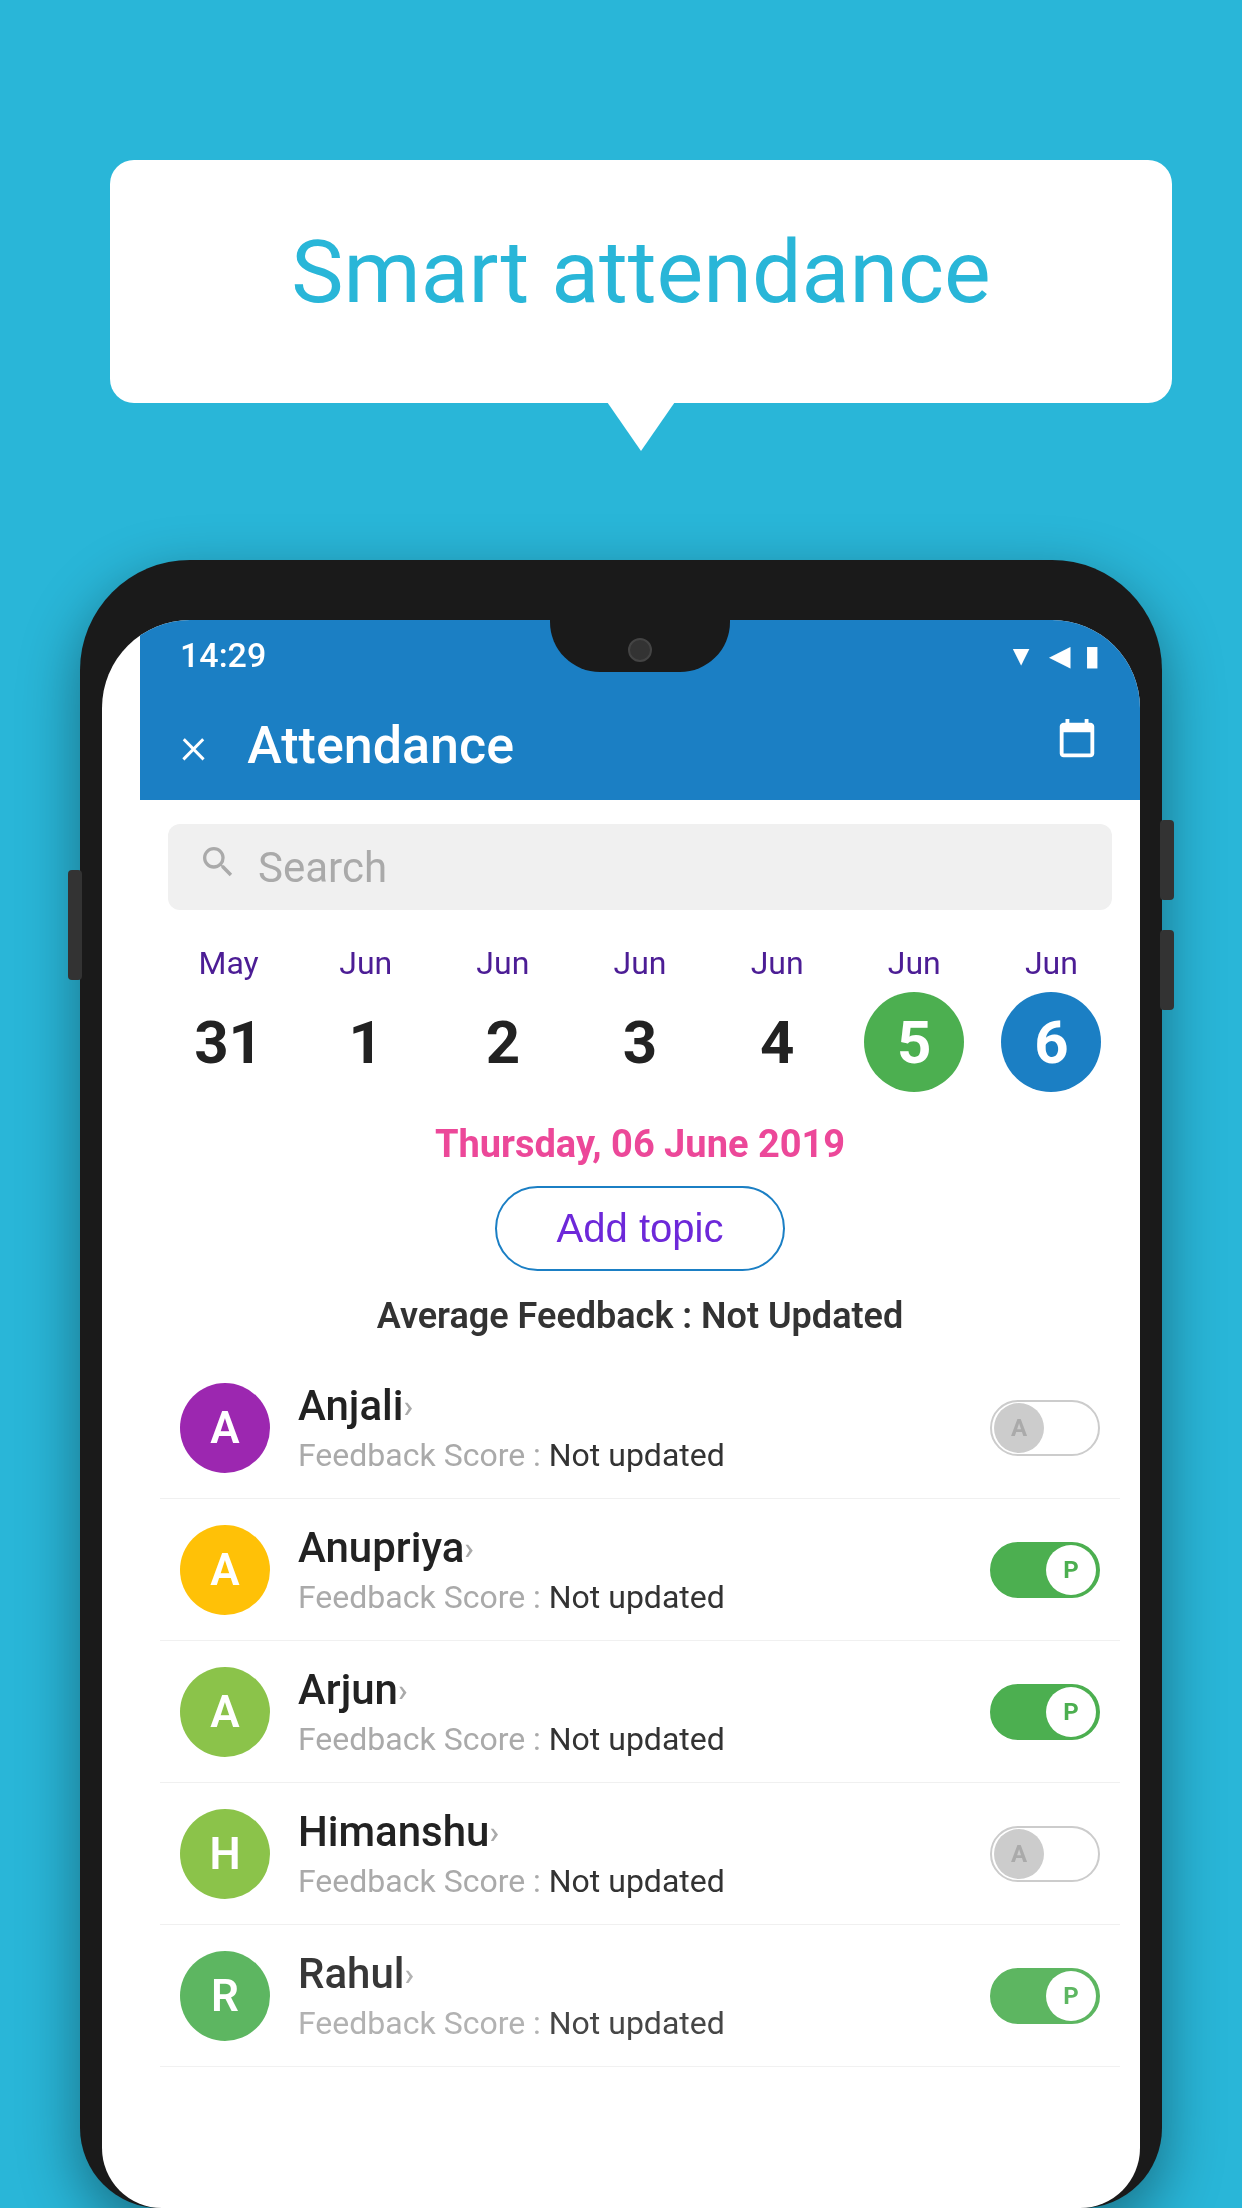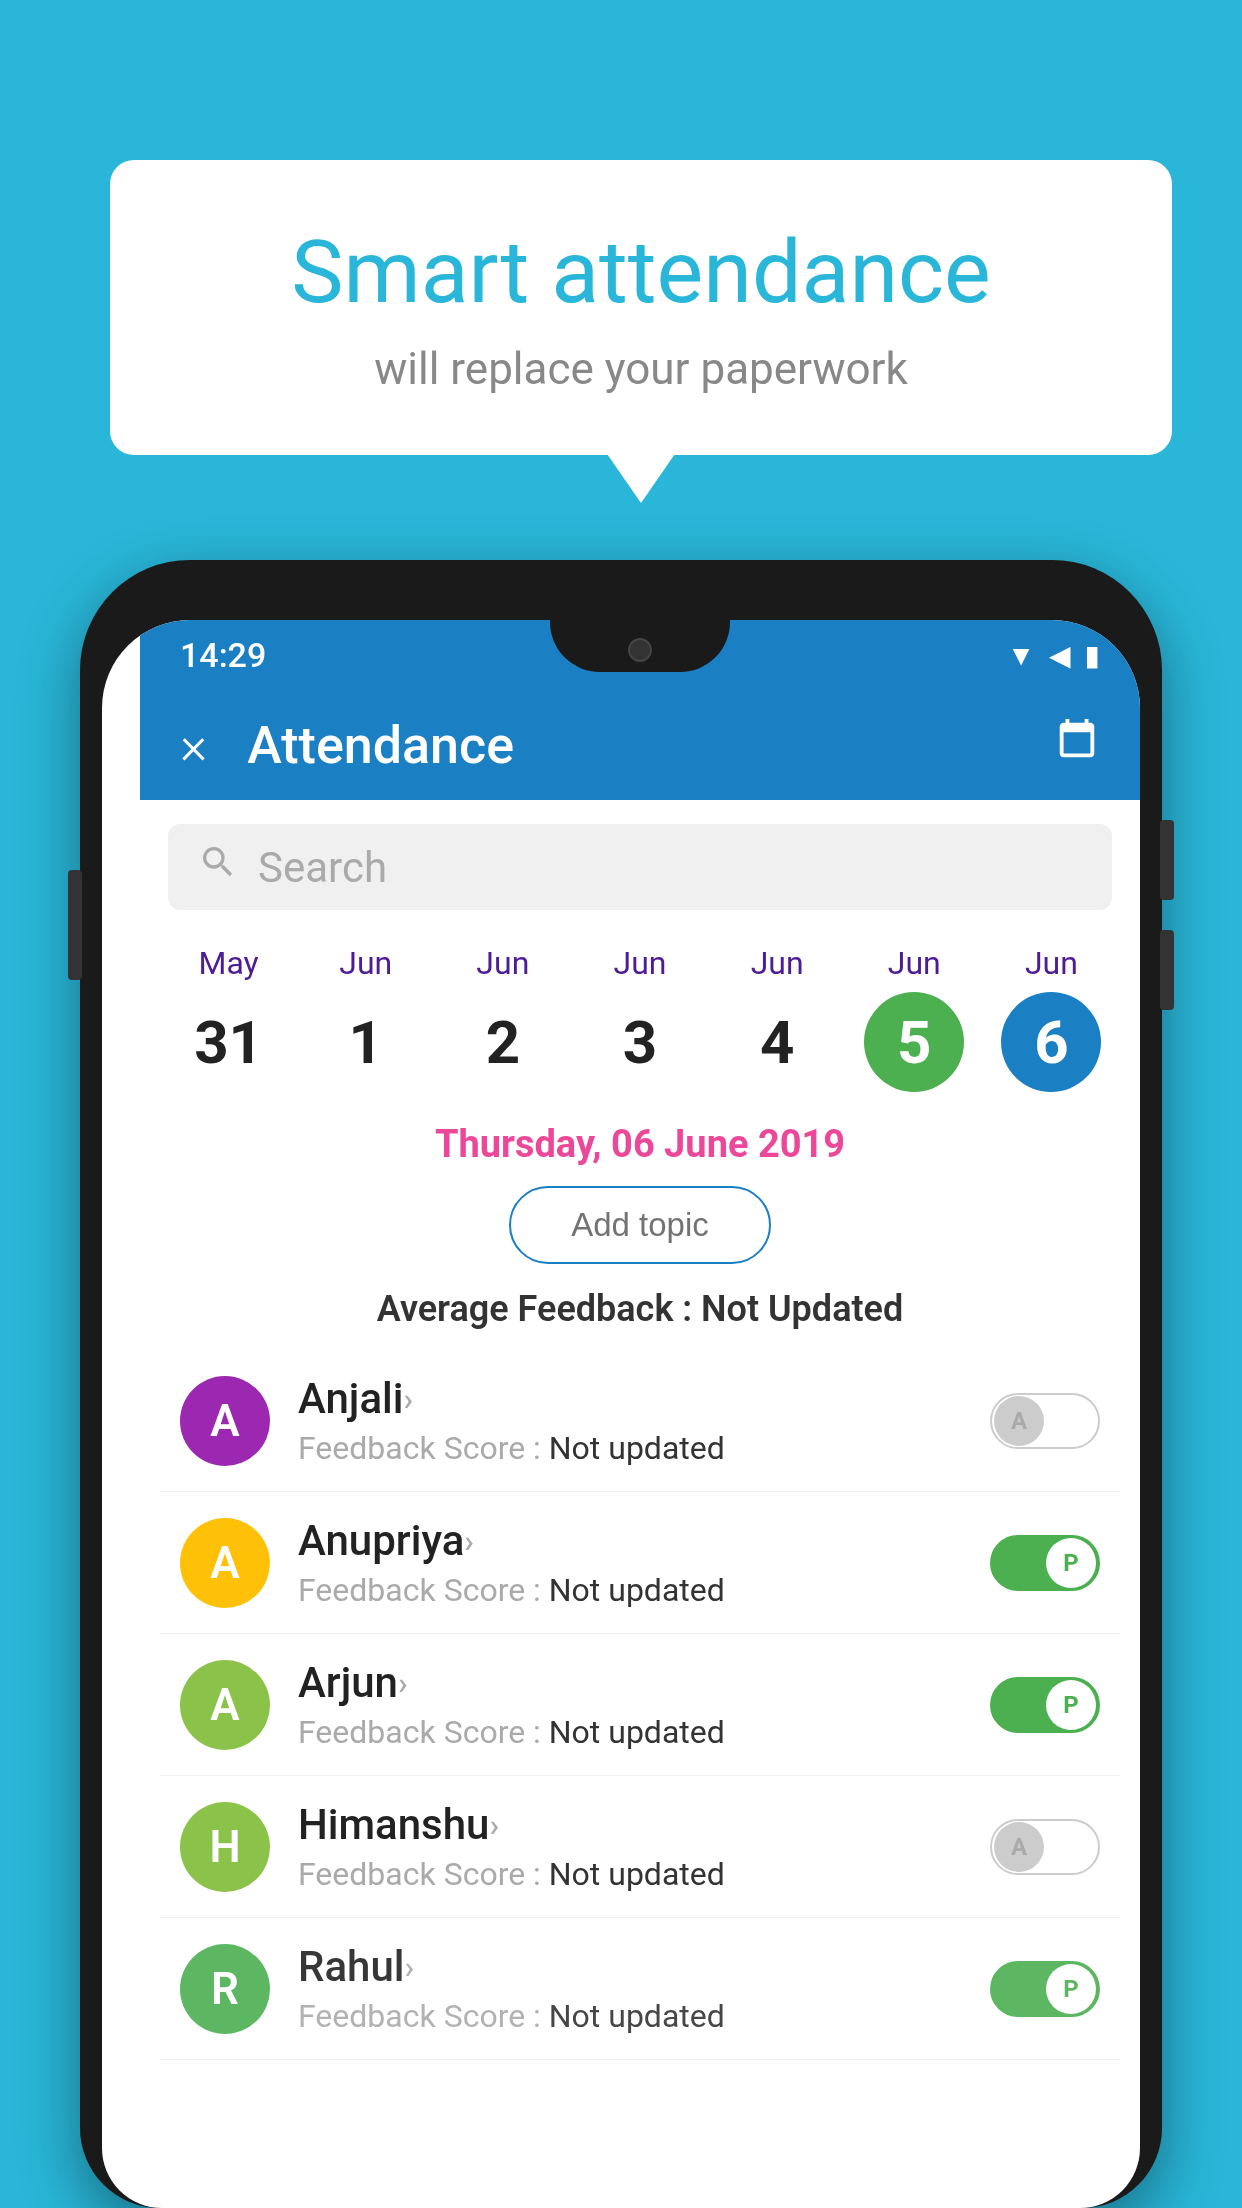--- a/index.html
+++ b/index.html
@@ -221,22 +221,22 @@
     }
 
     
     .add-topic-btn {
       display: block;
       margin: 0 auto 11px;
       border: 2.5px solid #1b7fc4;
       border-radius: 50px;
       padding: 18px 60px;
       background: white;
-      color: #737373;
-      font-size: 33px;
+      color: #6d28d9;
+      font-size: 40px;
       cursor: pointer;
       width: fit-content;
     }
 
     
     .avg-feedback {
       text-align: center;
       font-size: 36px;
       color: #888;
       margin-bottom: 20px;
@@ -362,21 +362,20 @@
     .student-item.partial {
       opacity: 0.9;
     }
   </style>
 </head>
 <body>
 
 <div class="speech-bubble-container">
   <div class="speech-bubble">
     <div class="speech-bubble-title">Smart attendance</div>
-    <div class="speech-bubble-subtitle">will replace your paperwork</div>
   </div>
 </div>
 
 <div class="phone-frame">
 
   <div class="power-btn"></div>
   <div class="phone-side-btn vol-up"></div>
   <div class="phone-side-btn vol-down"></div>
 
   <div class="phone-screen">

